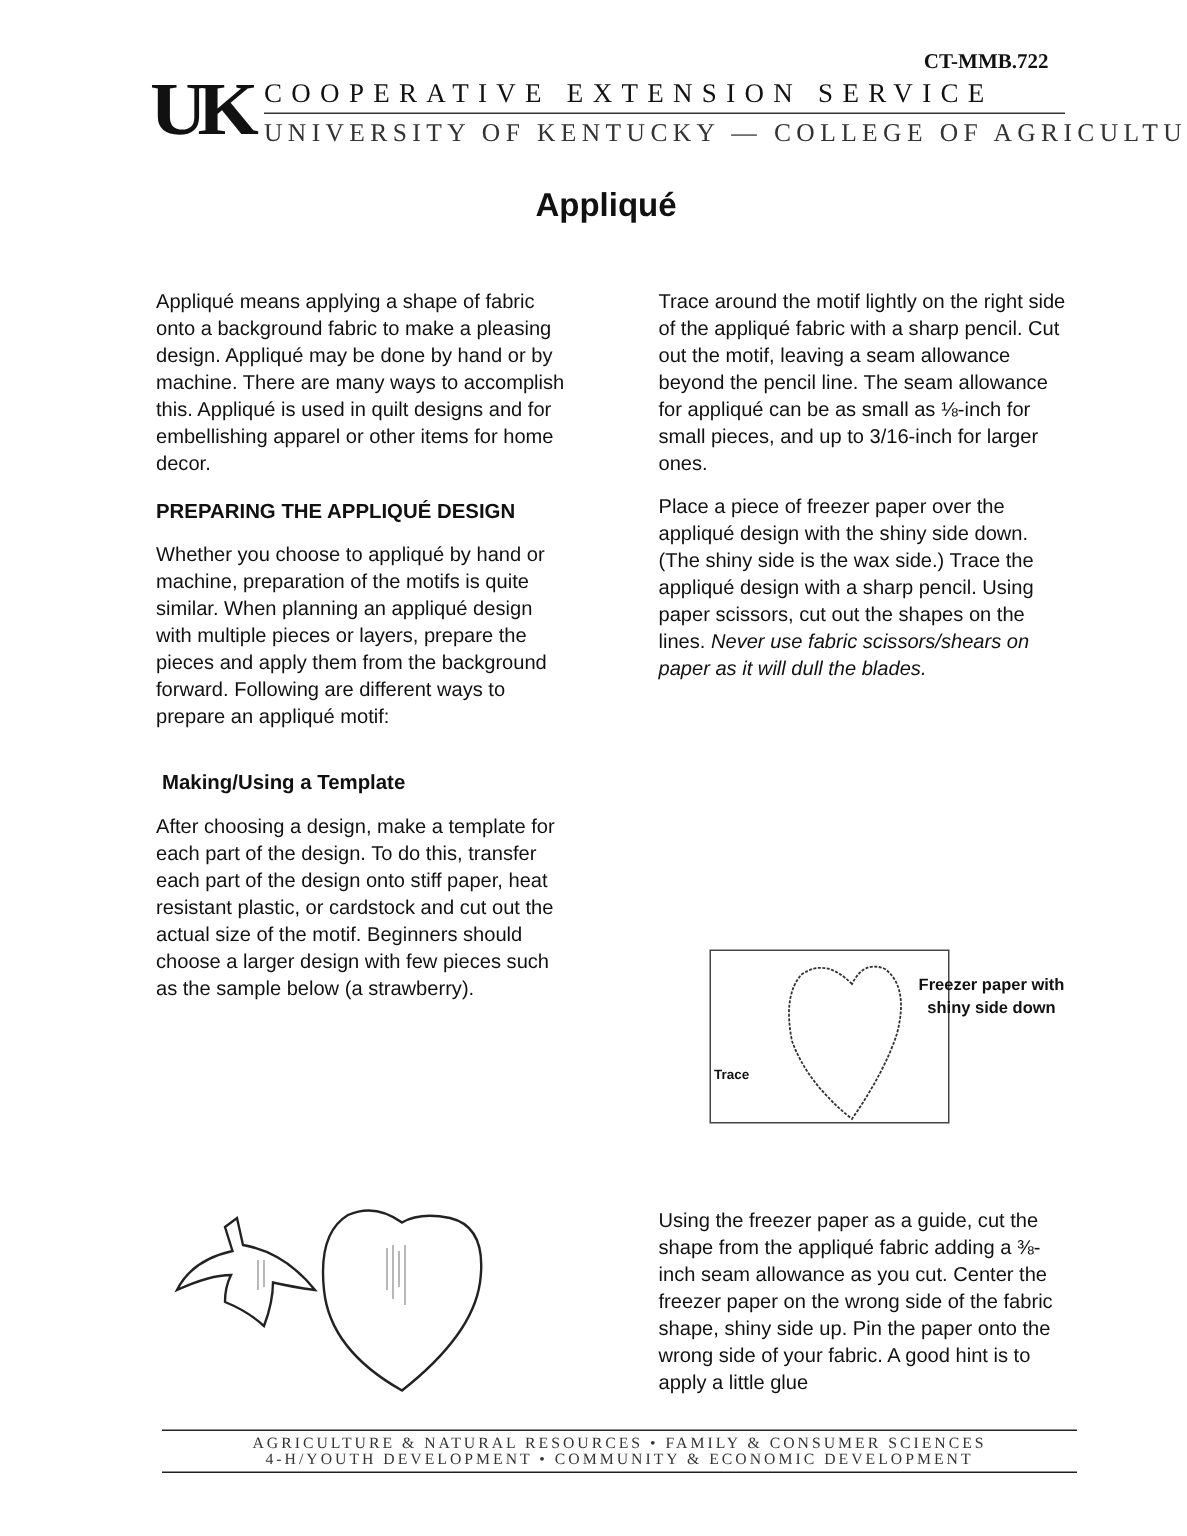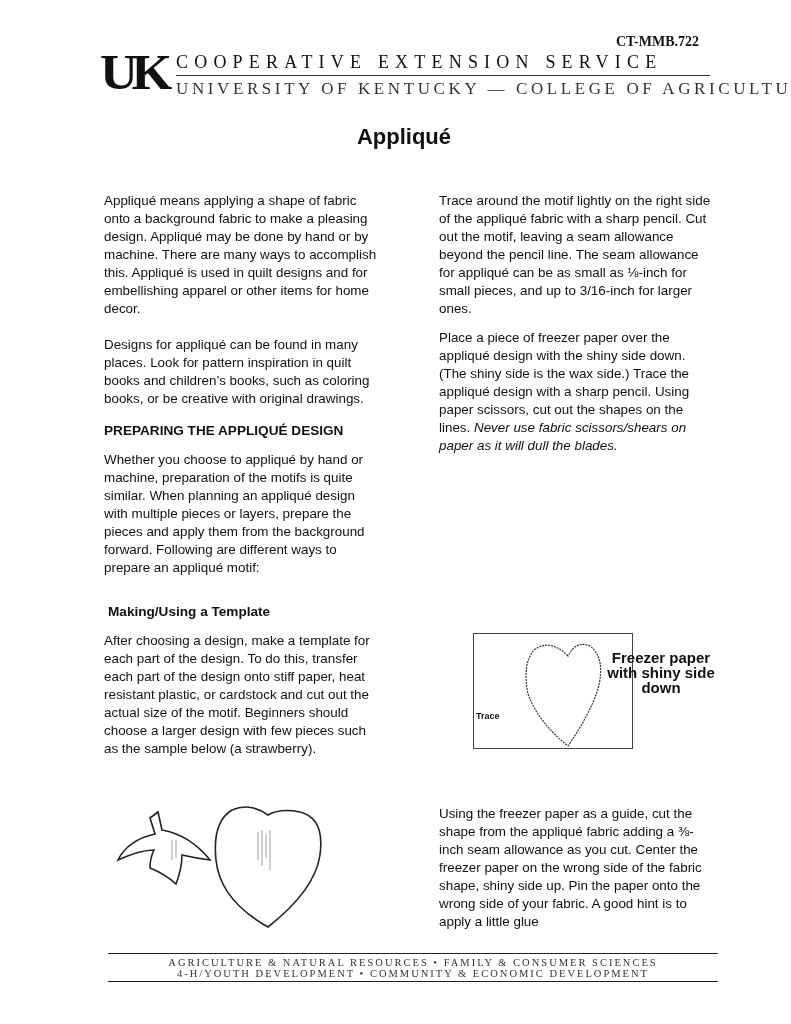--- a/index.html
+++ b/index.html
@@ -12,39 +12,38 @@
   .ces-sub { left: 176px; top: 79px; font-family: "Liberation Serif", serif; font-size: 17px; letter-spacing: 3.6px; color: #333; white-space: nowrap; }
   .page-title { left: 0; width: 808px; top: 124px; text-align: center; font-family: "Liberation Sans", sans-serif; font-weight: bold; font-size: 22px; }
   .col { font-family: "Liberation Sans", sans-serif; font-size: 13.4px; line-height: 18px; }
   .col p { margin: 11px; }
   .left { left: 93px; width: 295px; }
   .right { left: 428px; width: 295px; }
   .h-bold { font-weight: bold; font-size: 13.6px; }
   .h-caps { font-weight: bold; font-size: 13.6px; }
   i { font-style: italic; }
   .figure { border: 1px solid #444; padding-left: 36px; }
-  .fig-label { font-family: "Liberation Sans", sans-serif; font-weight: bold; font-size: 15px; text-align: center; line-height: 15px; }
+  .fig-label { font-family: "Liberation Sans", sans-serif; font-weight: bold; font-size: 11px; text-align: center; line-height: 15px; }
   .trace-label { font-family: "Liberation Sans", sans-serif; font-weight: bold; font-size: 9px; }
   .footer-rule { left: 108px; width: 610px; height: 0; border-top: 1.5px solid #222; }
   .footer-text { left: 108px; width: 610px; text-align: center; font-family: "Liberation Serif", serif; font-size: 10.5px; letter-spacing: 2px; line-height: 12px; color: #333; }
 </style>
 </head>
 <body>
 
 <div class="abs doc-id">CT-MMB.722</div>
 <div class="abs uk-logo">UK</div>
 <div class="abs ces-title">COOPERATIVE EXTENSION SERVICE</div>
 <div class="abs ces-rule"></div>
 <div class="abs ces-sub">UNIVERSITY OF KENTUCKY — COLLEGE OF AGRICULTURE</div>
 
 <div class="abs page-title">Appliqué</div>
 
 <div class="abs col left" style="top:181px;">
   <p>Appliqué means applying a shape of fabric onto a background fabric to make a pleasing design.  Appliqué may be done by hand or by machine. There are many ways to accomplish this.  Appliqué is used in quilt designs and for embellishing apparel or other items for home decor.</p>
-  <p style="margin-top:18px;">Designs for appliqué can be found in many places. Look for pattern inspiration in quilt books and children’s books, such as coloring books, or be creative with original drawings.</p>
   <p class="h-caps" style="margin-top:14px;">PREPARING THE APPLIQUÉ DESIGN</p>
   <p style="margin-top:10px;">Whether you choose to appliqué by hand or machine, preparation of the motifs is quite similar. When planning an appliqué design with multiple pieces or layers, prepare the  pieces and apply them from the background forward. Following are different ways to prepare an appliqué motif:</p>
   <p class="h-bold" style="margin-top:26px; padding-left:4px;">Making/Using a Template</p>
   <p style="margin-top:8px;">After choosing a design, make a template for each part of the design.  To do this, transfer each part of the design onto stiff paper, heat resistant plastic, or cardstock and cut out the actual size of the motif. Beginners should choose a larger design with few pieces such as the sample below (a strawberry).</p>
 </div>
 
 <svg class="abs" style="left:110px; top:800px;" width="230" height="135" viewBox="0 0 230 135">
   <g fill="none" stroke="#222" stroke-width="1.6">
     <path d="M40 18 L48 12 L52 30 Q80 35 100 60 Q85 58 72 55 Q72 68 66 84 Q55 74 40 68 Q40 58 44 50 Q30 50 8 60 Q18 40 45 34 Z"></path>
   </g>

